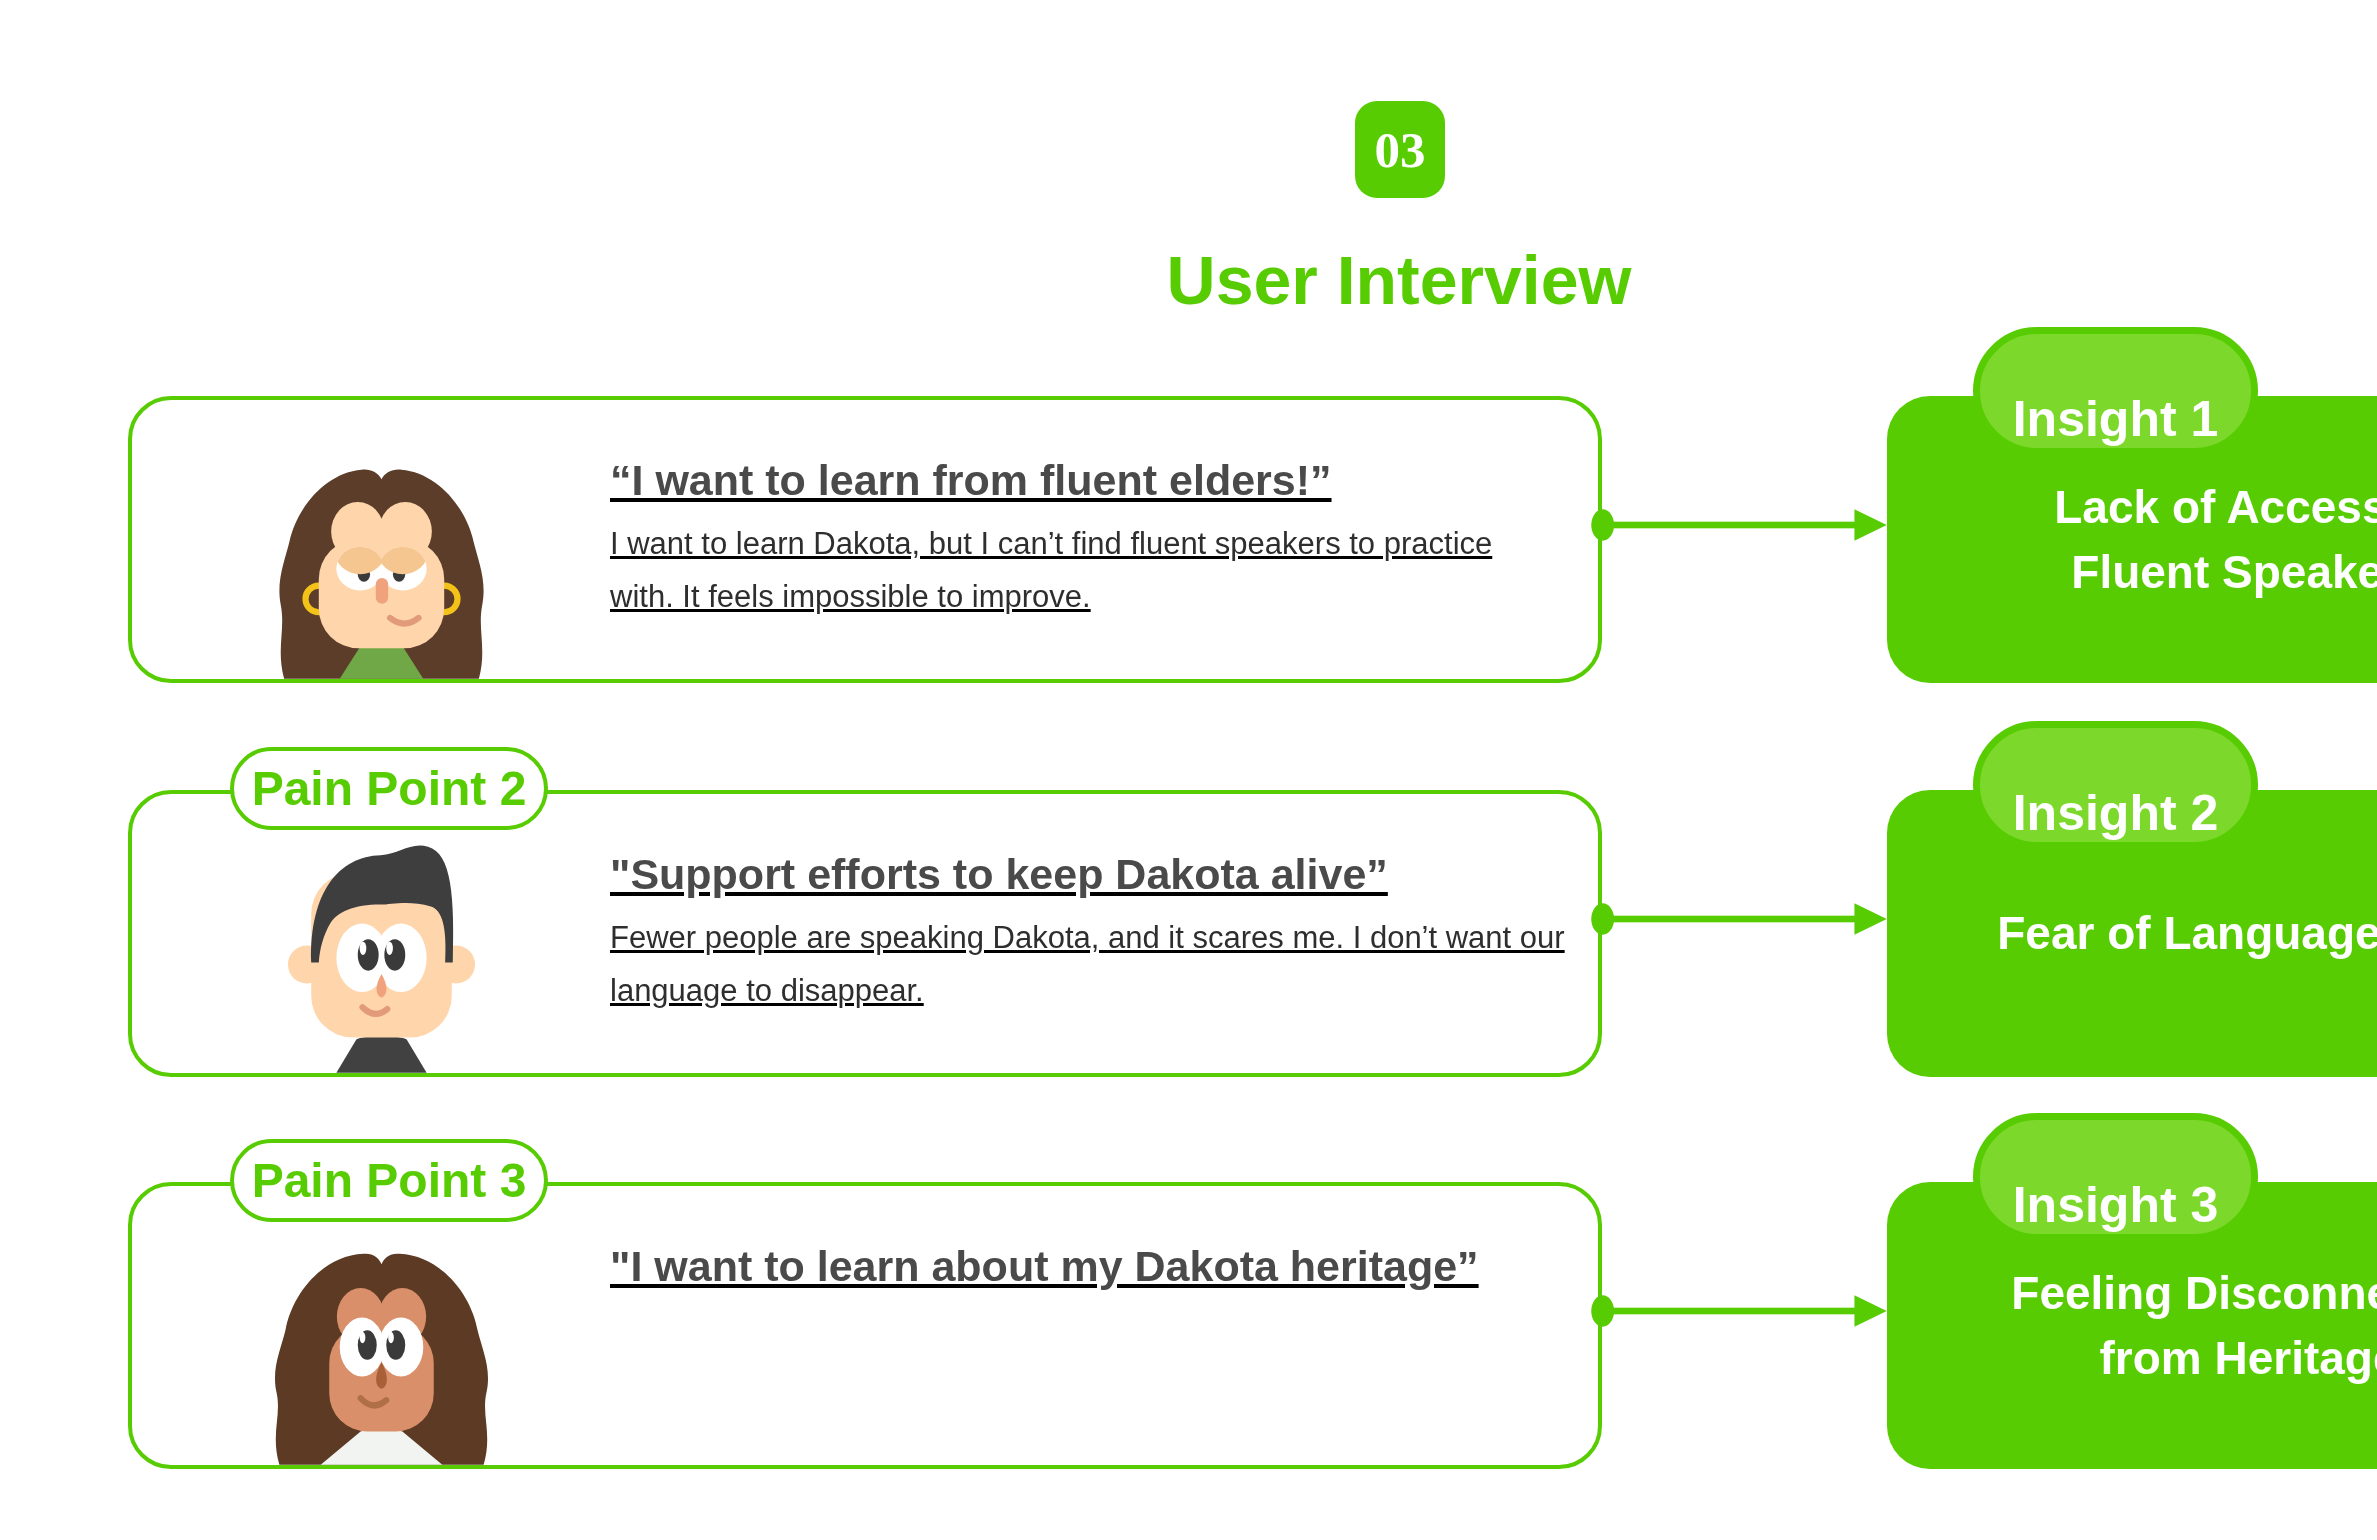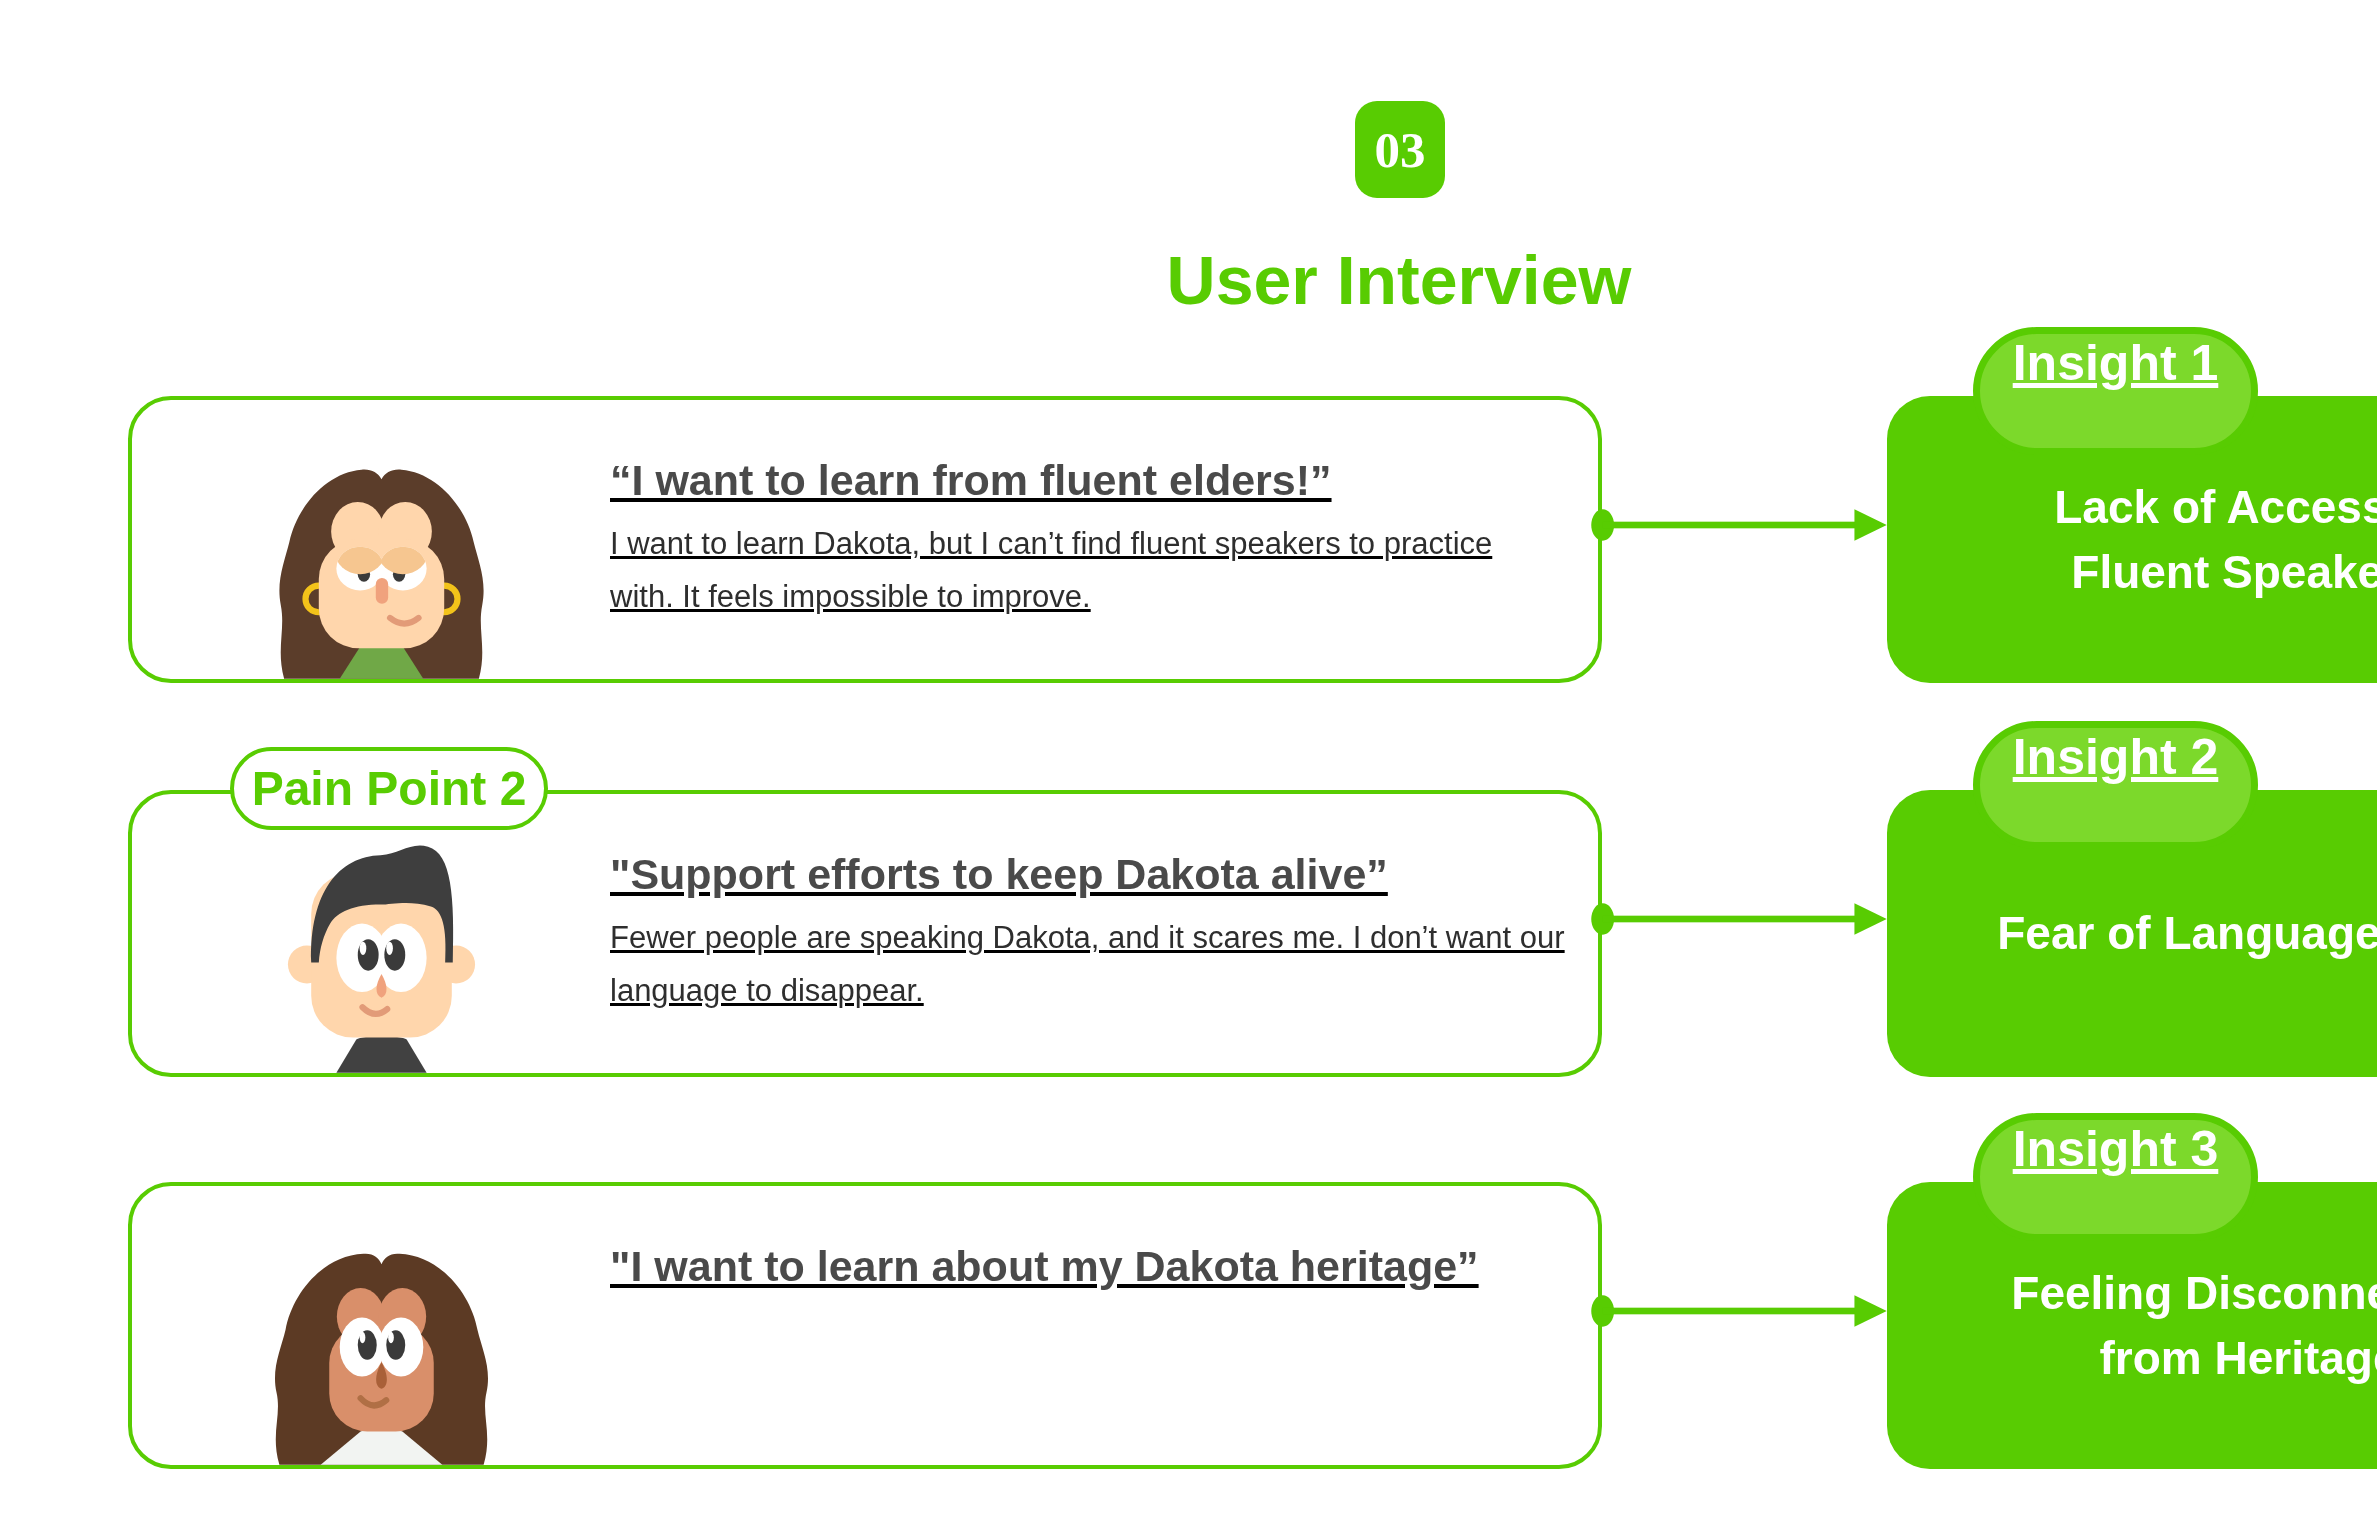--- a/index.html
+++ b/index.html
@@ -45,22 +45,22 @@
   }
   .connector{position:absolute;left:1591px;top:110px;width:296px;height:38px;}
   .insight-card{
     position:absolute;left:1887px;top:0;width:724px;height:287px;
     background:var(--green);border-radius:43px;
     display:flex;align-items:center;justify-content:center;
   }
   .tab{
     position:absolute;left:86px;top:-69px;width:285px;height:128px;
     background:var(--tab-green);border:7.6px solid var(--green);border-radius:64px;
-    box-sizing:border-box;display:flex;align-items:flex-start;justify-content:center;
-    color:#fff;font-size:50px;font-weight:700;white-space:nowrap;text-decoration:underline;
+    box-sizing:border-box;display:flex;align-items:flex-end;justify-content:center;
+    color:#fff;font-size:50px;font-weight:700;white-space:nowrap;
   }
   .insight-text{
     color:#fff;font-size:46px;font-weight:700;line-height:65px;text-align:center;
   }
 </style>
 </head>
 <body>
 
 <div class="badge">03</div>
 <div class="title">User Interview</div>
@@ -149,20 +149,23 @@
   <div class="insight-card">
     <div class="tab">
       <span>Insight 2</span>
     </div>
     <div class="insight-text">Fear of Language Loss</div>
   </div>
 </section>
 
 <section class="row row3">
   <div class="pain-card">
+    <div class="pill">
+      <span>Pain Point 3</span>
+    </div>
     <div class="avatar">
       <svg viewBox="0 0 600 500">
         <path d="M85 500 C66 434 90 398 79 348 C68 298 88 258 98 216 C112 140 176 60 262 56 C282 54 294 64 300 78 C306 64 318 54 338 56 C424 60 488 140 502 216 C512 258 532 298 521 348 C510 398 534 434 515 500 Z" fill="#5C3A24"></path>
         <path d="M172 500 L256 430 C270 423 330 423 344 430 L428 500 Z" fill="#F2F4F2"></path>
         <ellipse cx="256" cy="188" rx="50" ry="60" fill="#D98F6A"></ellipse>
         <ellipse cx="344" cy="188" rx="50" ry="60" fill="#D98F6A"></ellipse>
         <rect x="190" y="206" width="220" height="224" rx="80" fill="#D98F6A"></rect>
         <ellipse cx="259" cy="252" rx="47" ry="62" fill="#ffffff"></ellipse>
         <ellipse cx="341" cy="252" rx="47" ry="62" fill="#ffffff"></ellipse>
         <ellipse cx="270" cy="248" rx="20" ry="31" fill="#3A3A3A"></ellipse>

